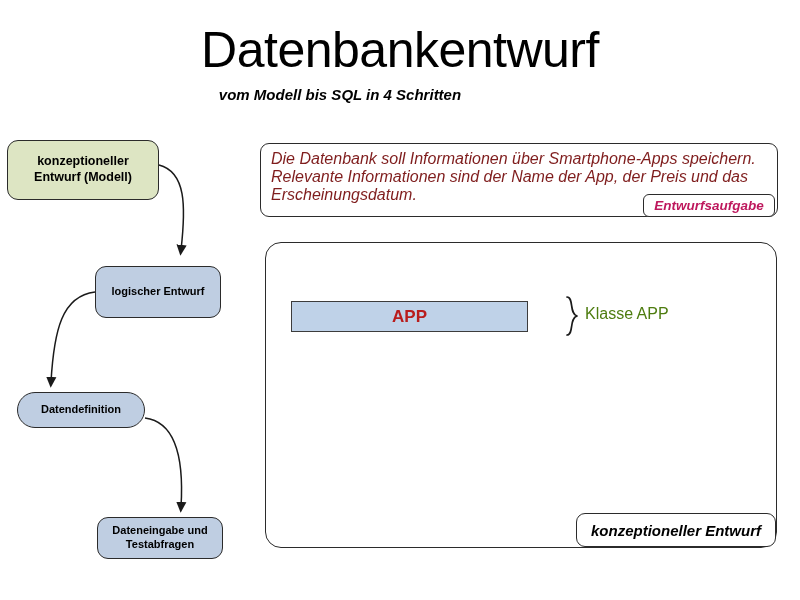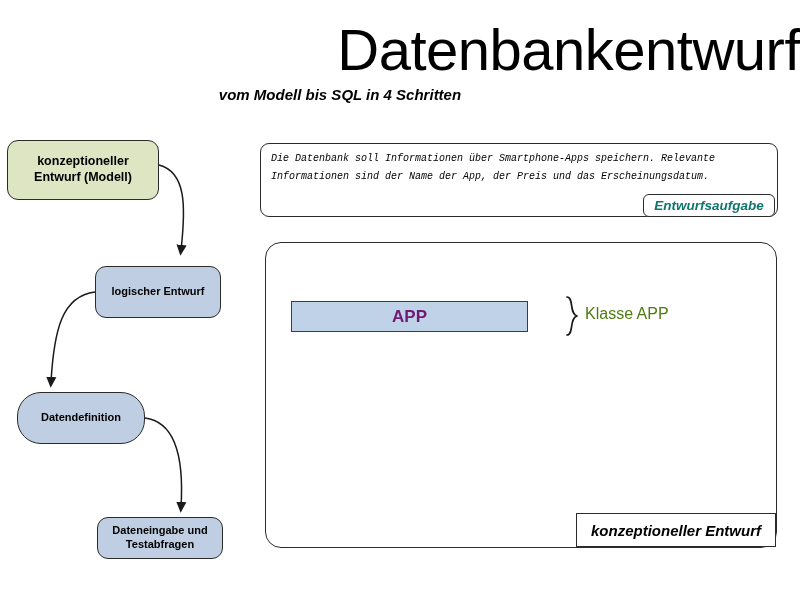--- a/index.html
+++ b/index.html
@@ -21,22 +21,22 @@
     width: 800px;
     height: 600px;
     background: #ffffff;
   }
 
   
   .title {
     position: absolute;
     left: 0; top: 23px;
     width: 800px;
-    text-align: right;
-    font-size: 58px;
+    text-align: center;
+    font-size: 50px;
     font-weight: 400;
     letter-spacing: -0.5px;
     line-height: 54px;
     color: #000;
   }
   .subtitle {
     position: absolute;
     left: 0; top: 85px;
     width: 680px;
     text-align: center;
@@ -60,21 +60,21 @@
     font-weight: 700;
     line-height: 1.25;
     color: #000;
     padding: 2px 6px;
   }
   .flowbox.green { background: #dde5c3; }
   .flowbox.blue  { background: #bfcee2; }
 
   #box-konzept { left: 7px;  top: 140px; width: 152px; height: 60px; font-size: 12.5px; }
   #box-logisch { left: 95px; top: 266px; width: 126px; height: 52px; font-size: 11px; }
-  #box-datendef{ left: 17px; top: 392px; width: 128px; height: 52px; font-size: 11px; border-radius: 24px; }
+  #box-datendef{ left: 17px; top: 392px; width: 128px; height: 36px; font-size: 11px; border-radius: 24px; }
   #box-dateneing{left: 97px; top: 517px; width: 126px; height: 42px; font-size: 11px; }
 
   
   .arrows {
     position: absolute;
     left: 0; top: 0;
     width: 800px; height: 600px;
     pointer-events: none;
   }
 
@@ -85,42 +85,41 @@
     width: 518px; height: 74px;
     box-sizing: border-box;
     border: 1.4px solid #2b2b2b;
     border-radius: 9px;
     background: #ffffff;
   }
   #task-text {
     position: absolute;
     left: 271px; top: 150px;
     width: 500px;
-    font-size: 10px;
+    font-size: 16px;
     font-style: italic;
     line-height: 18px;
-    color: #000000;
+    color: #7f1d1d;
     white-space: pre-line;
-    font-family: Liberation Mono, monospace;
   }
   #task-tab {
     position: absolute;
     left: 643px; top: 194px;
     width: 132px; height: 23px;
     box-sizing: border-box;
     border: 1.4px solid #2b2b2b;
     border-radius: 6px;
     background: #ffffff;
     display: flex;
     align-items: center;
     justify-content: center;
     font-size: 13.5px;
     font-weight: 700;
     font-style: italic;
-    color: #0f766e;
+    color: #be185d;
   }
 
   
   #panel {
     position: absolute;
     left: 265px; top: 242px;
     width: 512px; height: 306px;
     box-sizing: border-box;
     border: 1.8px solid #2b2b2b;
     border-radius: 16px;
@@ -131,41 +130,41 @@
     left: 291px; top: 301px;
     width: 237px; height: 31px;
     box-sizing: border-box;
     border: 1.2px solid #3c3c3c;
     background: #bfd2e8;
     display: flex;
     align-items: center;
     justify-content: center;
     font-size: 17px;
     font-weight: 700;
-    color: #701a75;
+    color: #b91c1c;
   }
   #brace {
     position: absolute;
     left: 563px; top: 296px;
     width: 18px; height: 40px;
   }
   #klasse-label {
     position: absolute;
     left: 585px; top: 303px;
     font-size: 16px;
     line-height: 22px;
     color: #4d7c0f;
   }
   #panel-tab {
     position: absolute;
     left: 576px; top: 513px;
     width: 200px; height: 34px;
     box-sizing: border-box;
     border: 1.6px solid #2b2b2b;
-    border-radius: 0;
+    border-radius: 9px;
     background: #ffffff;
     display: flex;
     align-items: center;
     justify-content: center;
     font-size: 15px;
     font-weight: 700;
     font-style: italic;
     color: #000;
   }
 </style>

